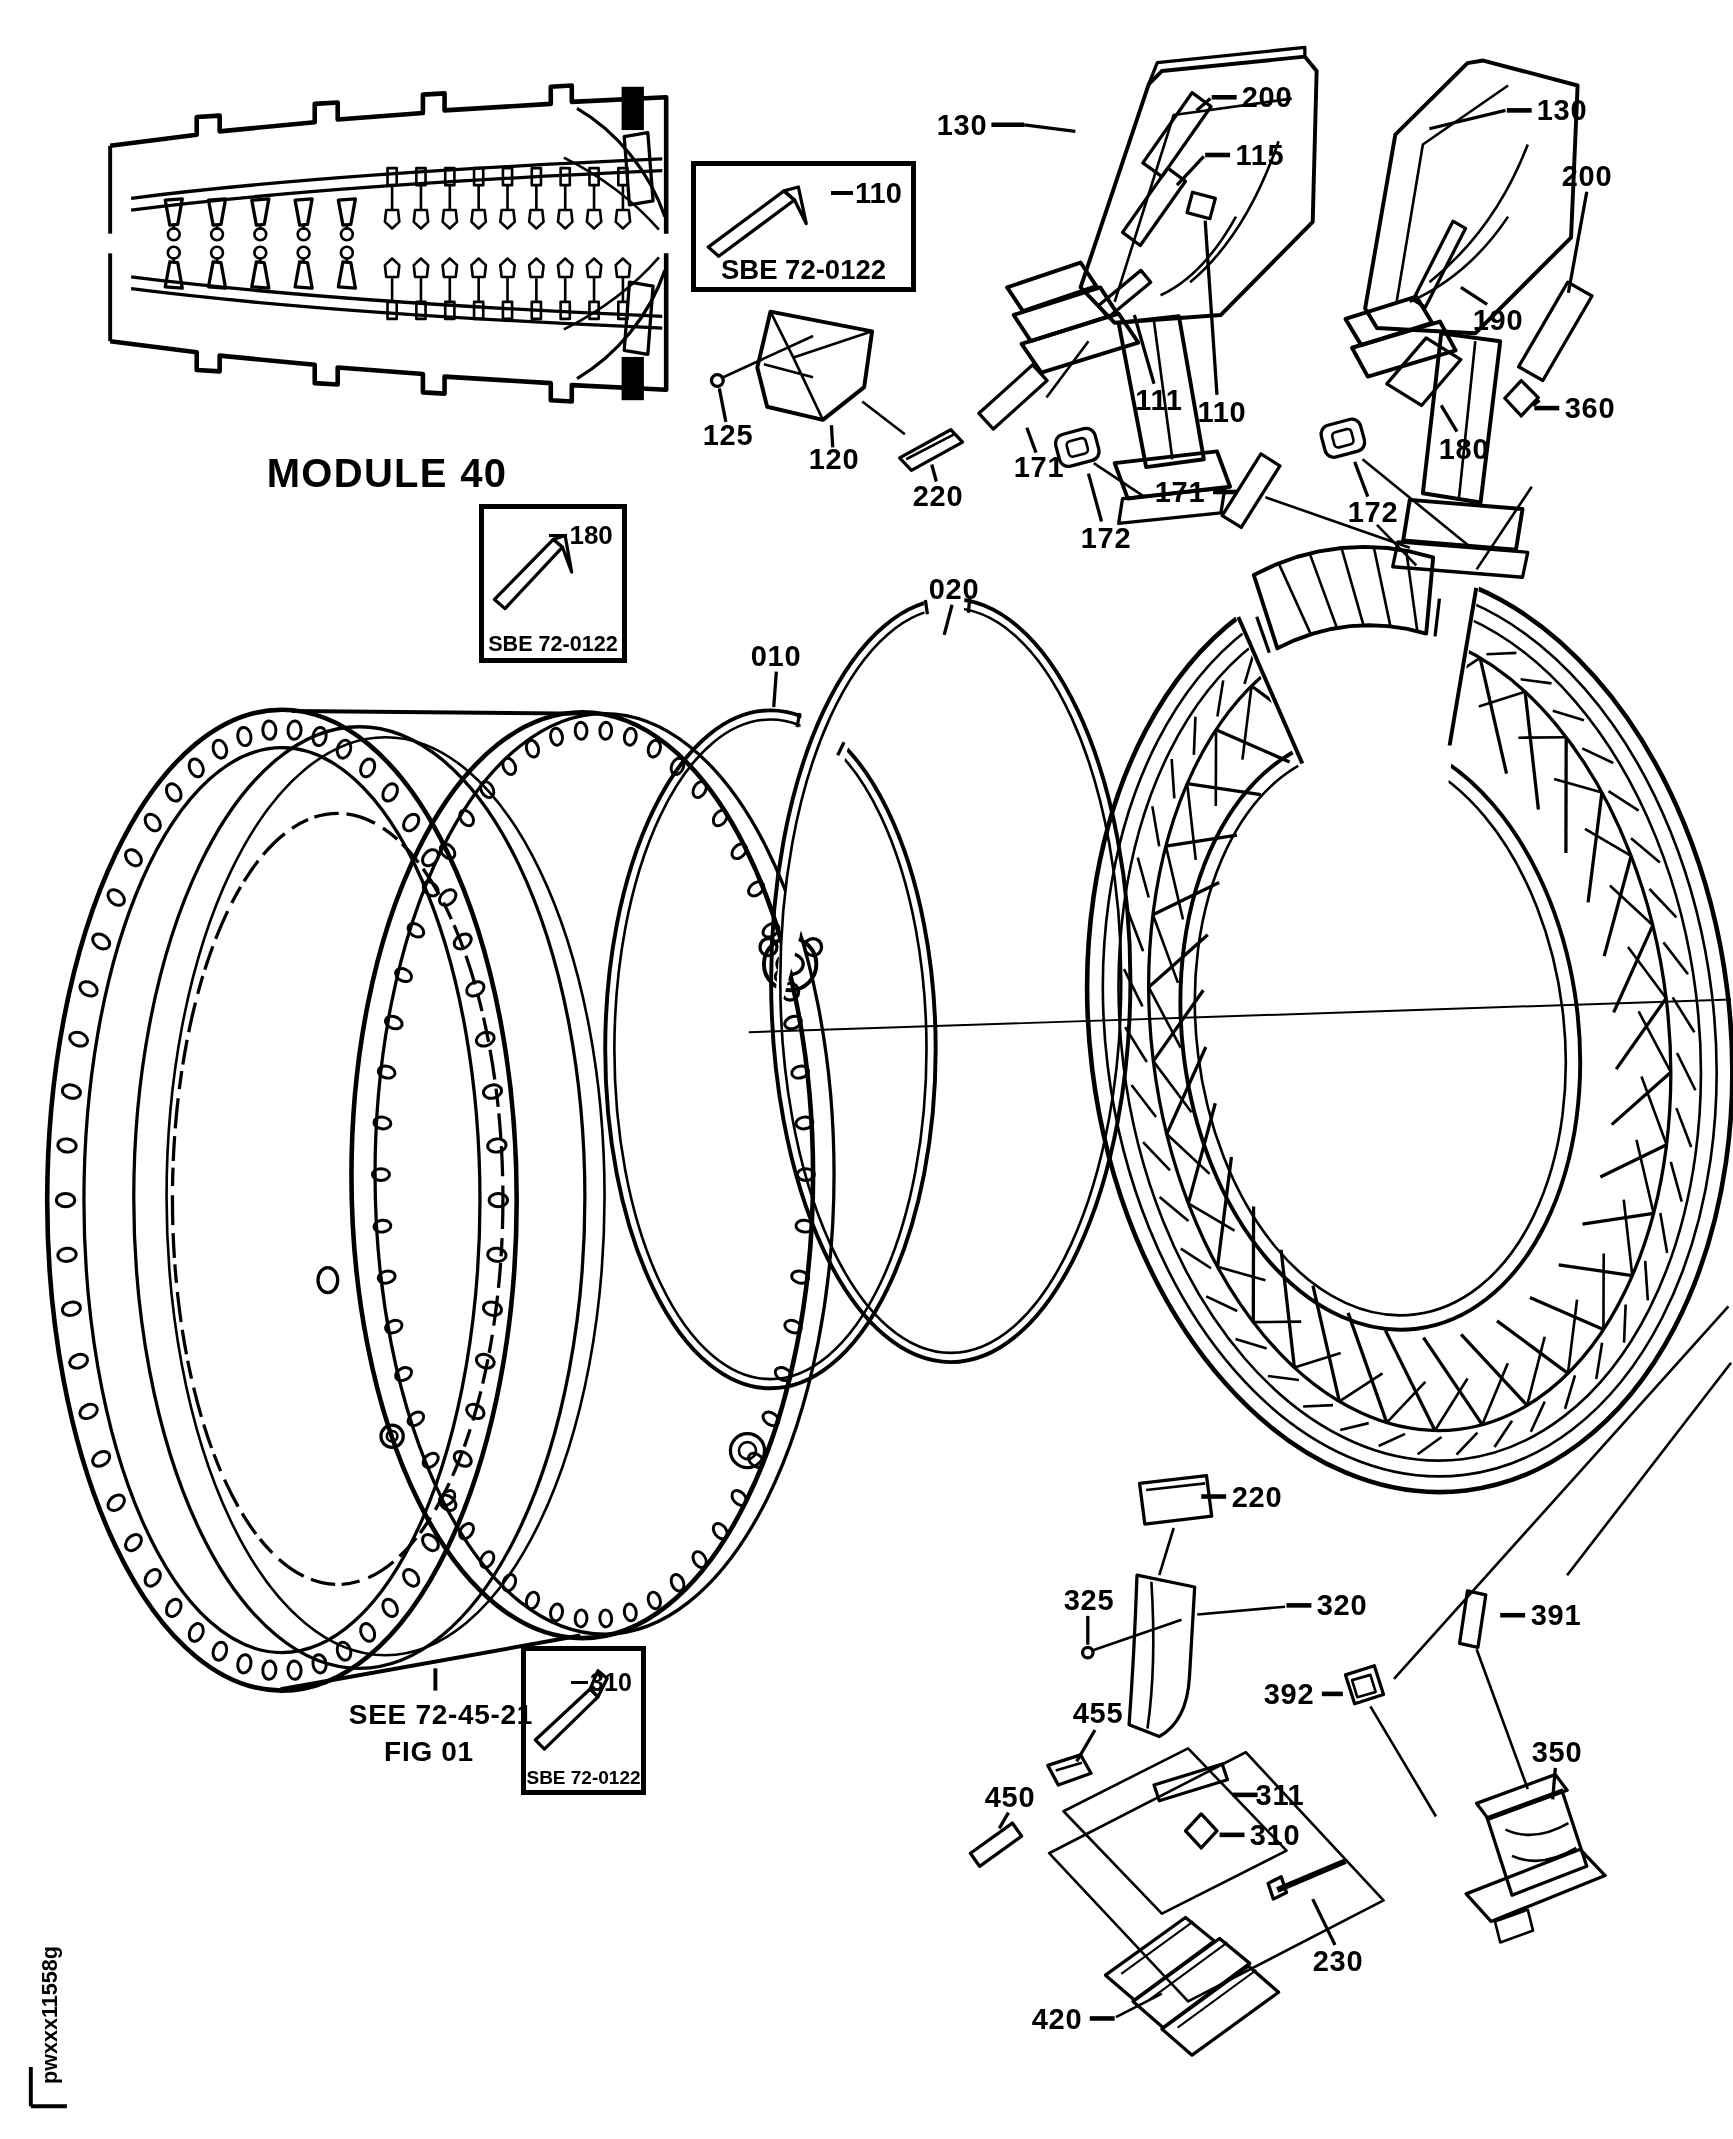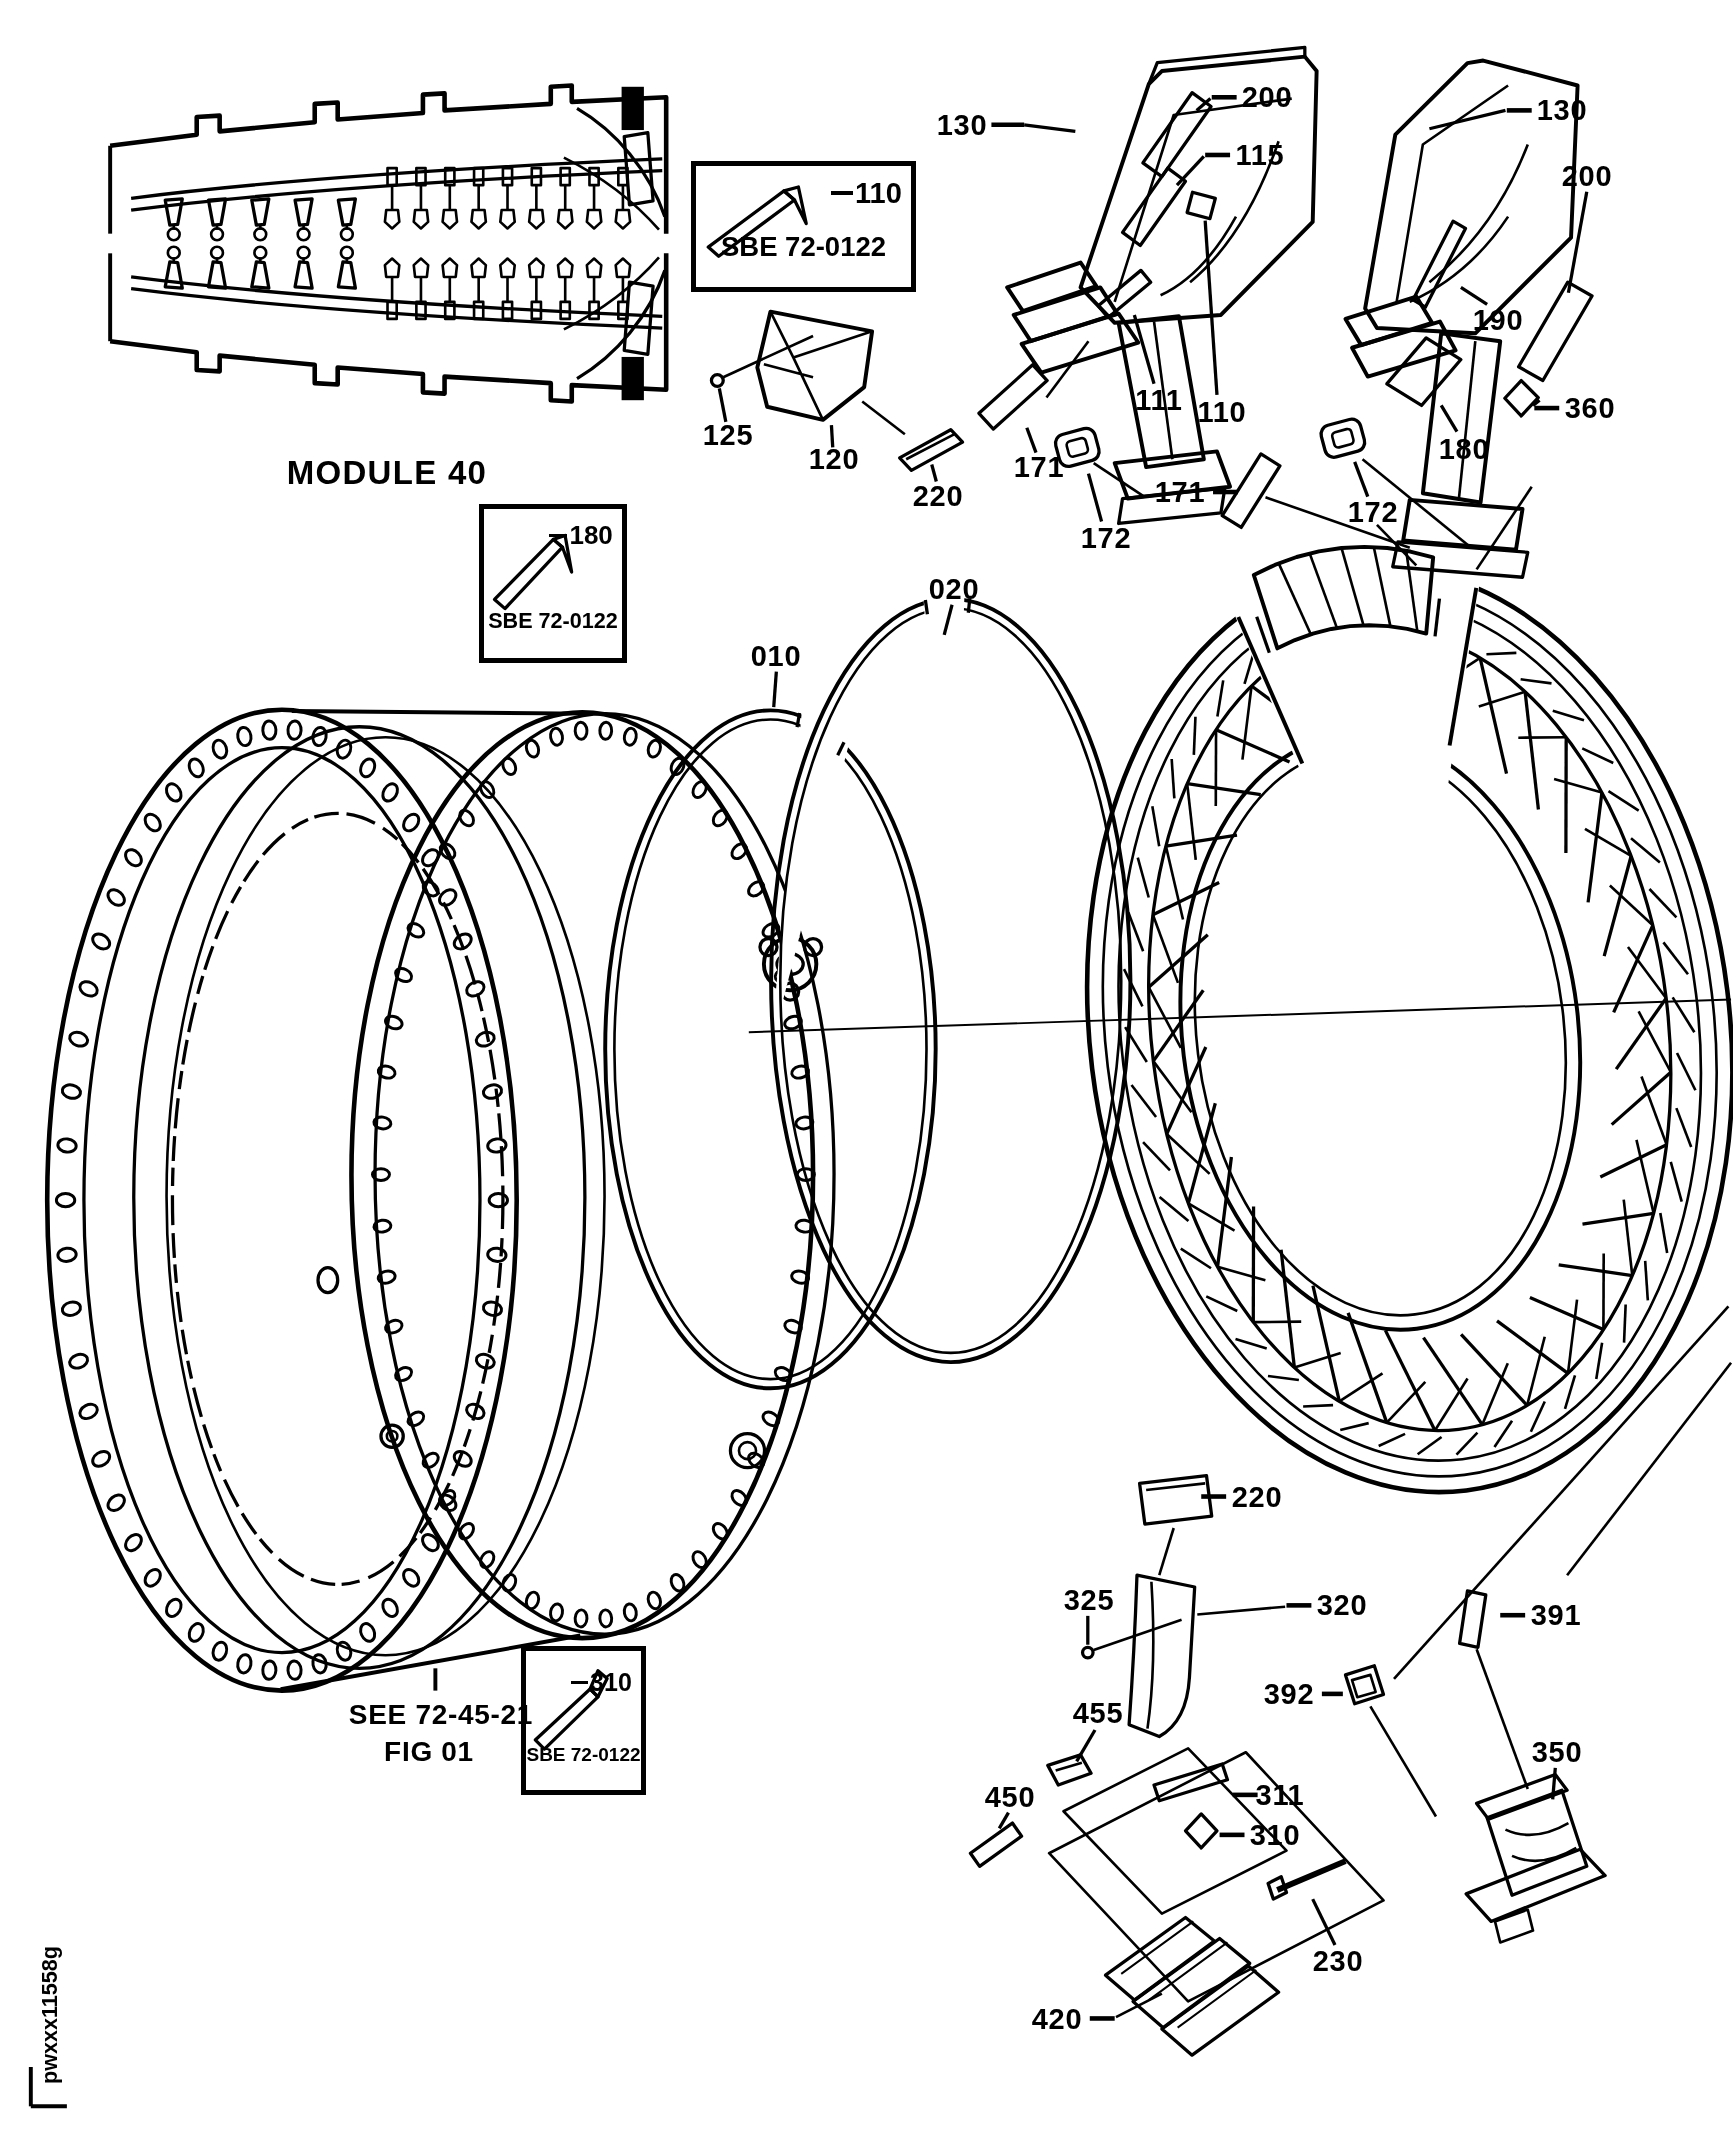--- a/index.html
+++ b/index.html
@@ -1,29 +1,29 @@
 <!DOCTYPE html>
 <html style="font-size:10.5px"><head>
 <meta charset="utf-8">
 <style>
   html,body{margin:0;padding:0;background:#fff;}
   .stage{position:relative;width:1733px;height:2140px;background:#ffffff;
          font-family:"Liberation Sans",sans-serif;color:#000;overflow:hidden;}
   svg.art{position:absolute;left:0;top:0;}
   .co{position:absolute;transform:translate(-50%,-50%);font-weight:700;font-size:29px;
       letter-spacing:0.7px;white-space:nowrap;}
-  .title{font-size:33px;letter-spacing:1.3px;}
+  .title{font-size:40px;letter-spacing:1.3px;}
   .ref{font-size:28px;letter-spacing:0.7px;text-align:center;}
   .wm{font-size:21.6px;transform:translate(-50%,-50%) rotate(-90deg);letter-spacing:0;}
   .sbe-box{position:absolute;border:5.9px solid #000;box-sizing:border-box;background:#fff;}
   .sbe-icon{position:absolute;left:3.9px;top:3.9px;}
   .sbe-callout{position:absolute;top:10.5px;right:9.2px;font-weight:700;font-size:29px;
                display:flex;align-items:center;}
   .dash{display:inline-block;width:22px;border-top:4.6px solid #000;margin-right:2px;}
-  .sbe-code{position:absolute;bottom:24px;left:0;right:0;text-align:center;font-weight:700;
+  .sbe-code{position:absolute;bottom:1px;left:0;right:0;text-align:center;font-weight:700;
             font-size:27.5px;}
   .b2 .sbe-callout{font-size:26px;}
   .b2 .sbe-code{font-size:21.6px;}
   .b2 .dash{width:18.4px;border-top-width:3.9px;}
   .b3 .sbe-callout{font-size:25px;top:17px;}
   .b3 .sbe-code{font-size:19px;}
   .b3 .dash{width:17px;border-top-width:3.9px;}
 </style>
 </head>
 <body>

